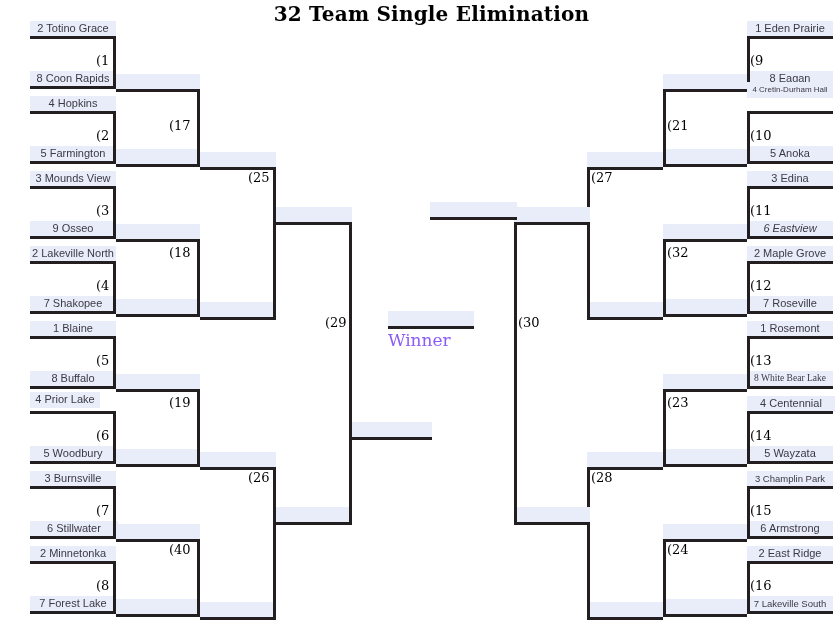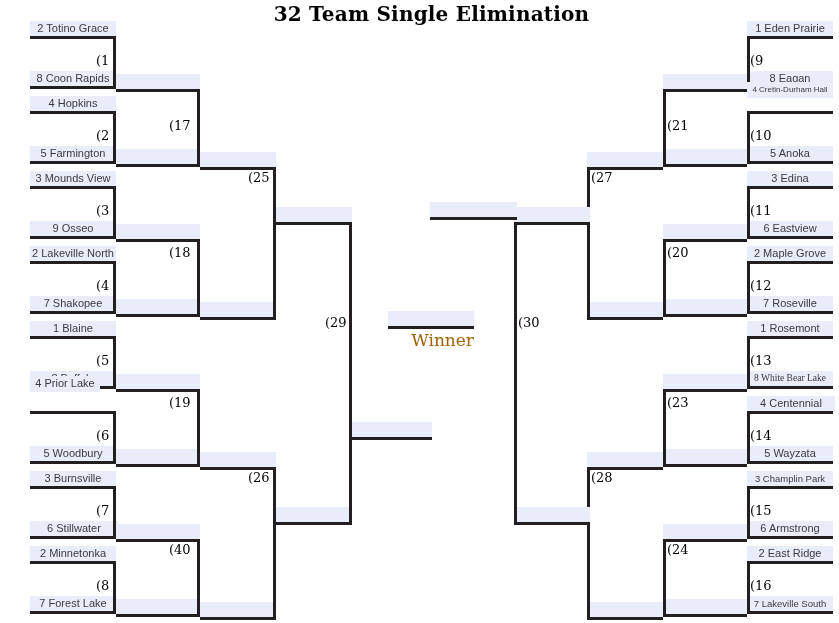--- a/index.html
+++ b/index.html
@@ -91,22 +91,22 @@
   
   .winner-strip {
     position: absolute;
     background: #e9edf9;
     height: 16px;
   }
   .winner-label {
     position: absolute;
     font-family: "DejaVu Serif", "Liberation Serif", serif;
     font-size: 17px;
-    color: #a16207;
-    text-align: right;
+    color: #8b5cf6;
+    text-align: left;
     white-space: nowrap;
   }
 </style>
 </head>
 <body>
 
 <div id="bracket-root">
 
   <div class="bracket-title">32 Team Single Elimination</div>
 
@@ -158,21 +158,21 @@
     <span class="slot-label">1 Blaine</span>
   </div>
   <div class="uline" style="left:18px; top:336px; width:86px;"></div>
   <div class="slot" style="left:18px; top:371px; width:86px;">
     <span class="slot-label">8 Buffalo</span>
   </div>
   <div class="uline" style="left:18px; top:386px; width:86px;"></div>
   <div class="vline" style="left:101px; top:336px; height:53px;"></div>
   <div class="game-num" style="left:84px; top:354px;">(5</div>
 
-  <div class="slot" style="left:18px; top:376px; width:70px;">
+  <div class="slot" style="left:18px; top:392px; width:70px;">
     <span class="slot-label">4 Prior Lake</span>
   </div>
   <div class="uline" style="left:18px; top:411px; width:86px;"></div>
   <div class="slot" style="left:18px; top:446px; width:86px;">
     <span class="slot-label">5 Woodbury</span>
   </div>
   <div class="uline" style="left:18px; top:461px; width:86px;"></div>
   <div class="vline" style="left:101px; top:411px; height:53px;"></div>
   <div class="game-num" style="left:84px; top:429px;">(6</div>
 
@@ -269,21 +269,21 @@
     <span class="slot-label">5 Anoka</span>
   </div>
   <div class="uline" style="left:735px; top:161px; width:86px;"></div>
   <div class="vline" style="left:735px; top:111px; height:53px;"></div>
   <div class="game-num" style="left:738px; top:129px;">(10</div>
 
   <div class="slot" style="left:735px; top:171px; width:86px;">
     <span class="slot-label">3 Edina</span>
   </div>
   <div class="uline" style="left:735px; top:186px; width:86px;"></div>
-  <div class="slot" style="left:735px; top:221px; width:86px;">
+  <div class="slot" style="left:735px; top:221px; width:86px;font-style:italic;">
     <span class="slot-label">6 Eastview</span>
   </div>
   <div class="uline" style="left:735px; top:236px; width:86px;"></div>
   <div class="vline" style="left:735px; top:186px; height:53px;"></div>
   <div class="game-num" style="left:738px; top:204px;">(11</div>
 
   <div class="slot" style="left:735px; top:246px; width:86px;">
     <span class="slot-label">2 Maple Grove</span>
   </div>
   <div class="uline" style="left:735px; top:261px; width:86px;"></div>
@@ -343,21 +343,21 @@
   <div class="slot" style="left:651px; top:149px; width:84px;"></div>
   <div class="hline" style="left:651px; top:164px; width:84px;"></div>
   <div class="vline" style="left:651px; top:89px; height:78px;"></div>
   <div class="game-num" style="left:655px; top:119px;">(21</div>
 
   <div class="slot" style="left:651px; top:224px; width:84px;"></div>
   <div class="hline" style="left:651px; top:239px; width:84px;"></div>
   <div class="slot" style="left:651px; top:299px; width:84px;"></div>
   <div class="hline" style="left:651px; top:314px; width:84px;"></div>
   <div class="vline" style="left:651px; top:239px; height:78px;"></div>
-  <div class="game-num" style="left:655px; top:246px;">(20</div>
+  <div class="game-num" style="left:655px; top:246px;">(32</div>
 
   <div class="slot" style="left:651px; top:374px; width:84px;"></div>
   <div class="hline" style="left:651px; top:389px; width:84px;"></div>
   <div class="slot" style="left:651px; top:449px; width:84px;"></div>
   <div class="hline" style="left:651px; top:464px; width:84px;"></div>
   <div class="vline" style="left:651px; top:389px; height:78px;"></div>
   <div class="game-num" style="left:655px; top:396px;">(23</div>
 
   <div class="slot" style="left:651px; top:524px; width:84px;"></div>
   <div class="hline" style="left:651px; top:539px; width:84px;"></div>

